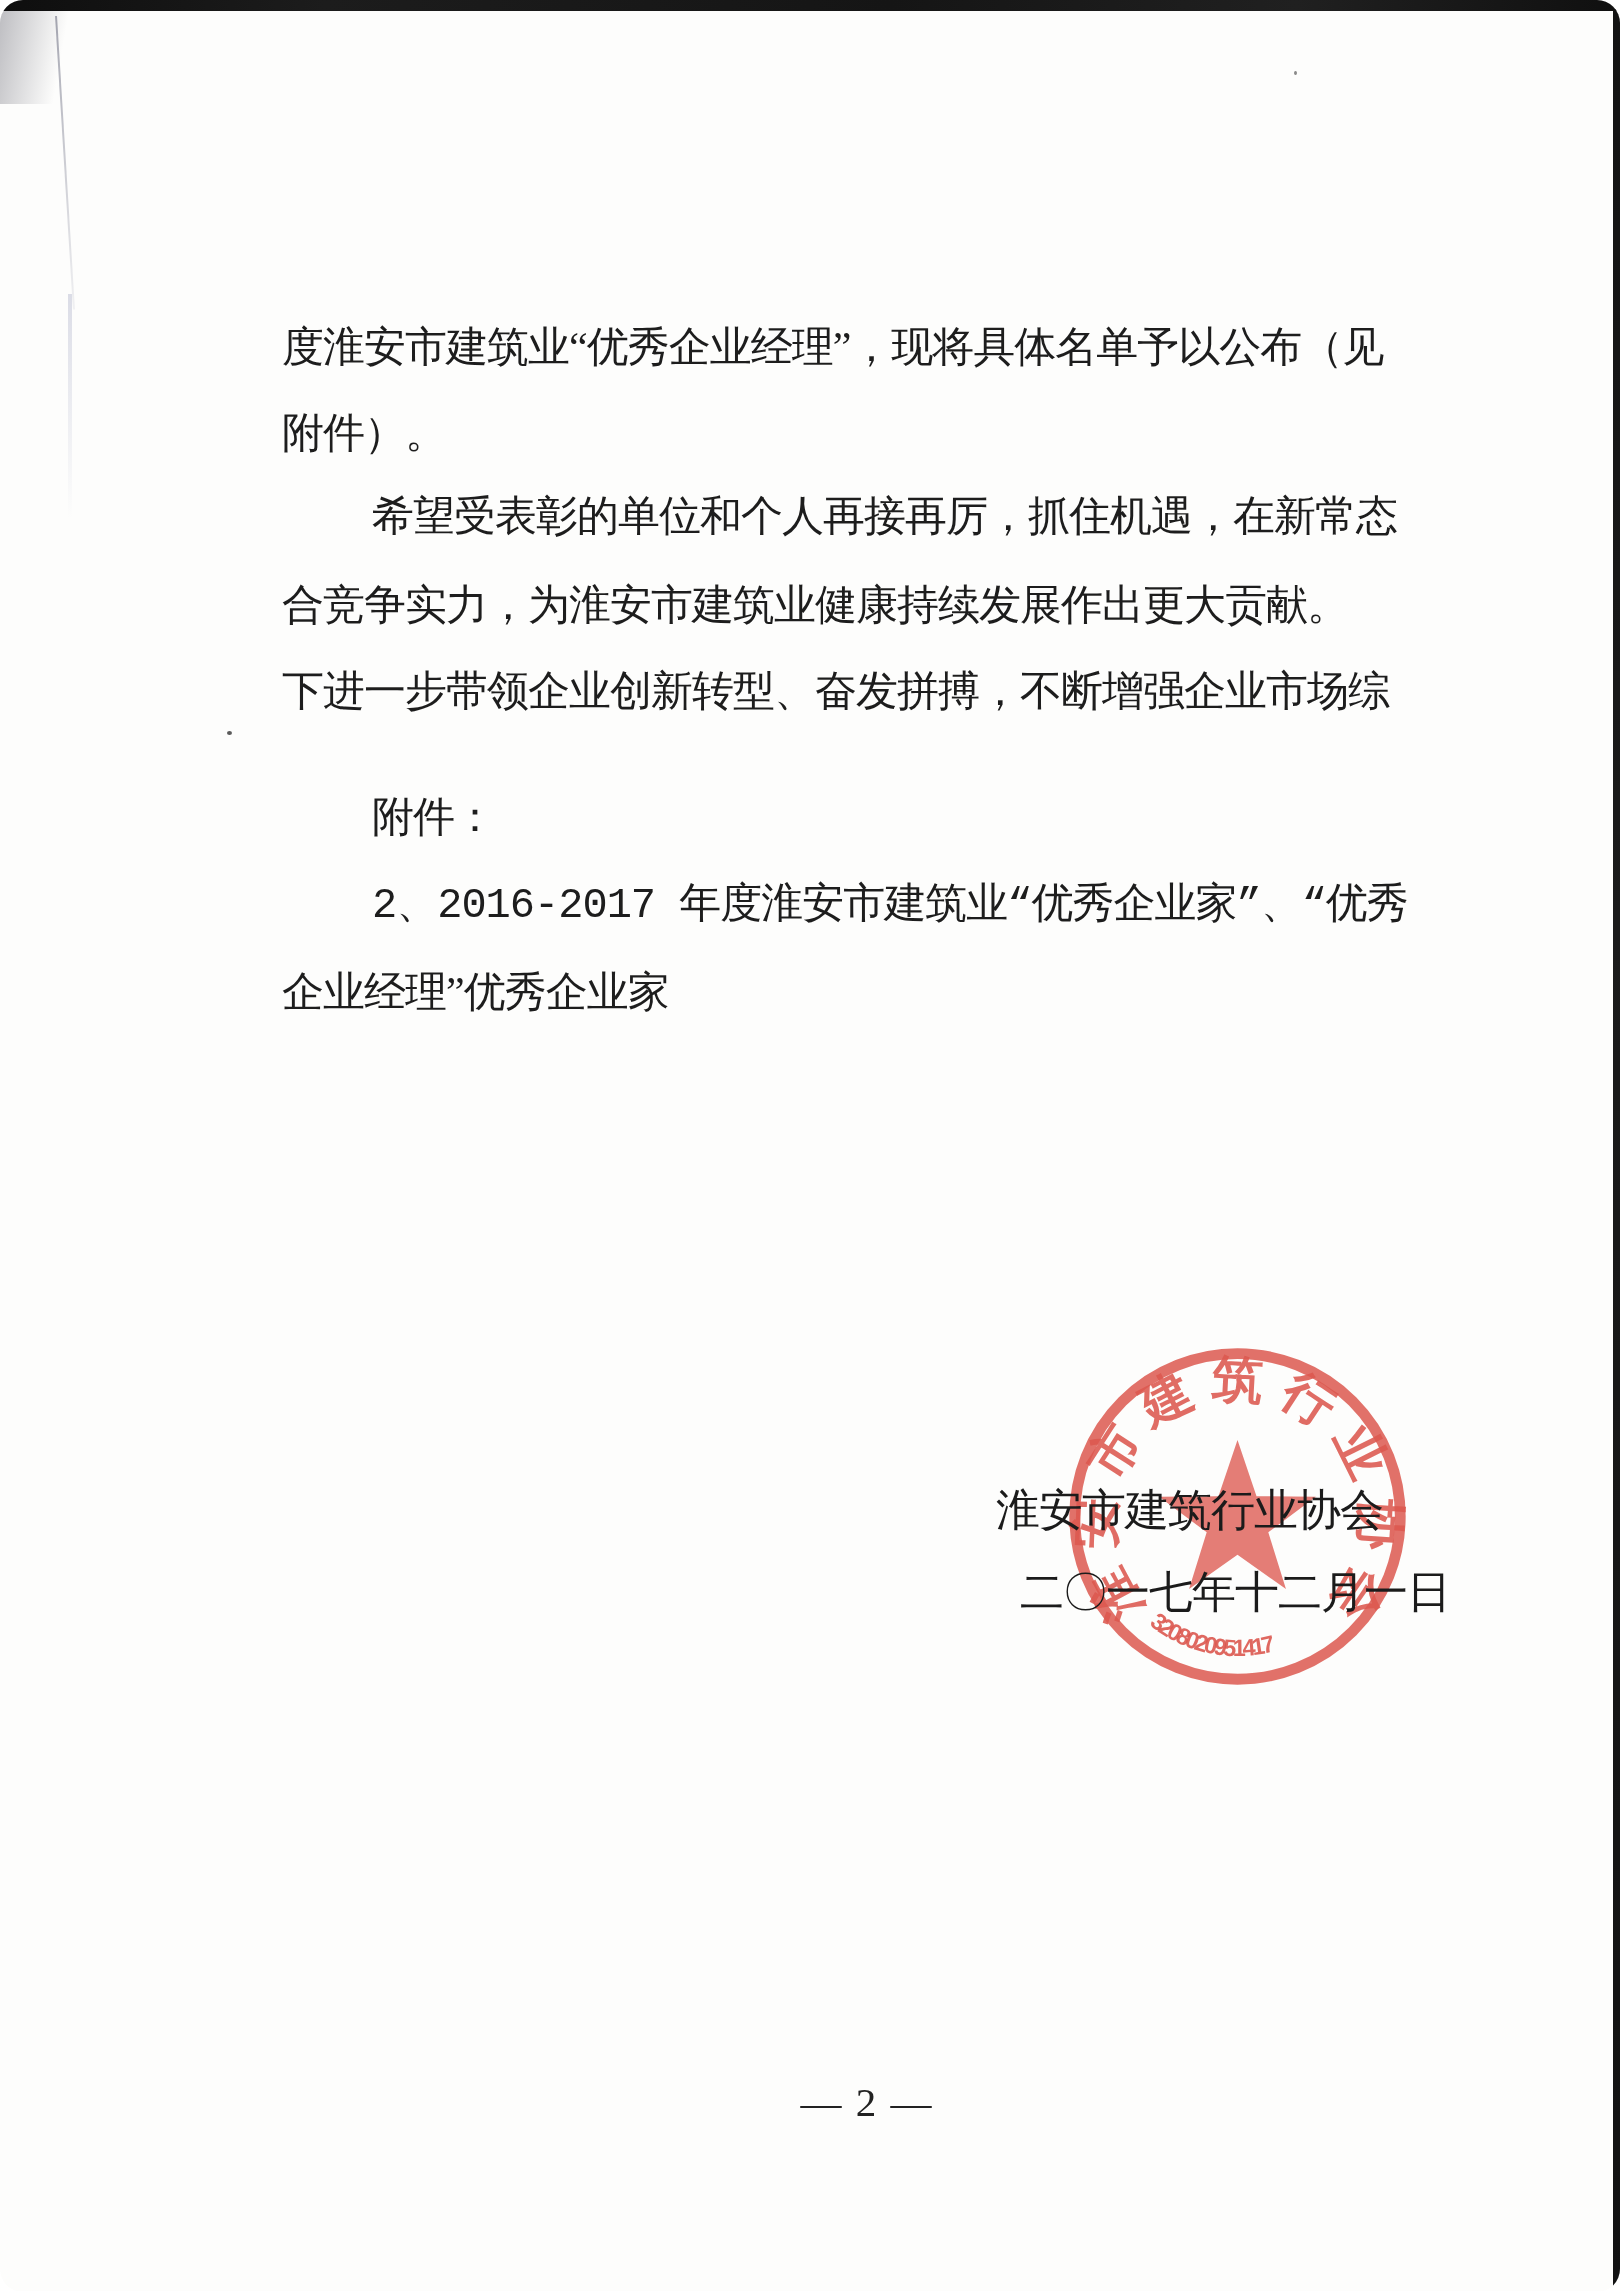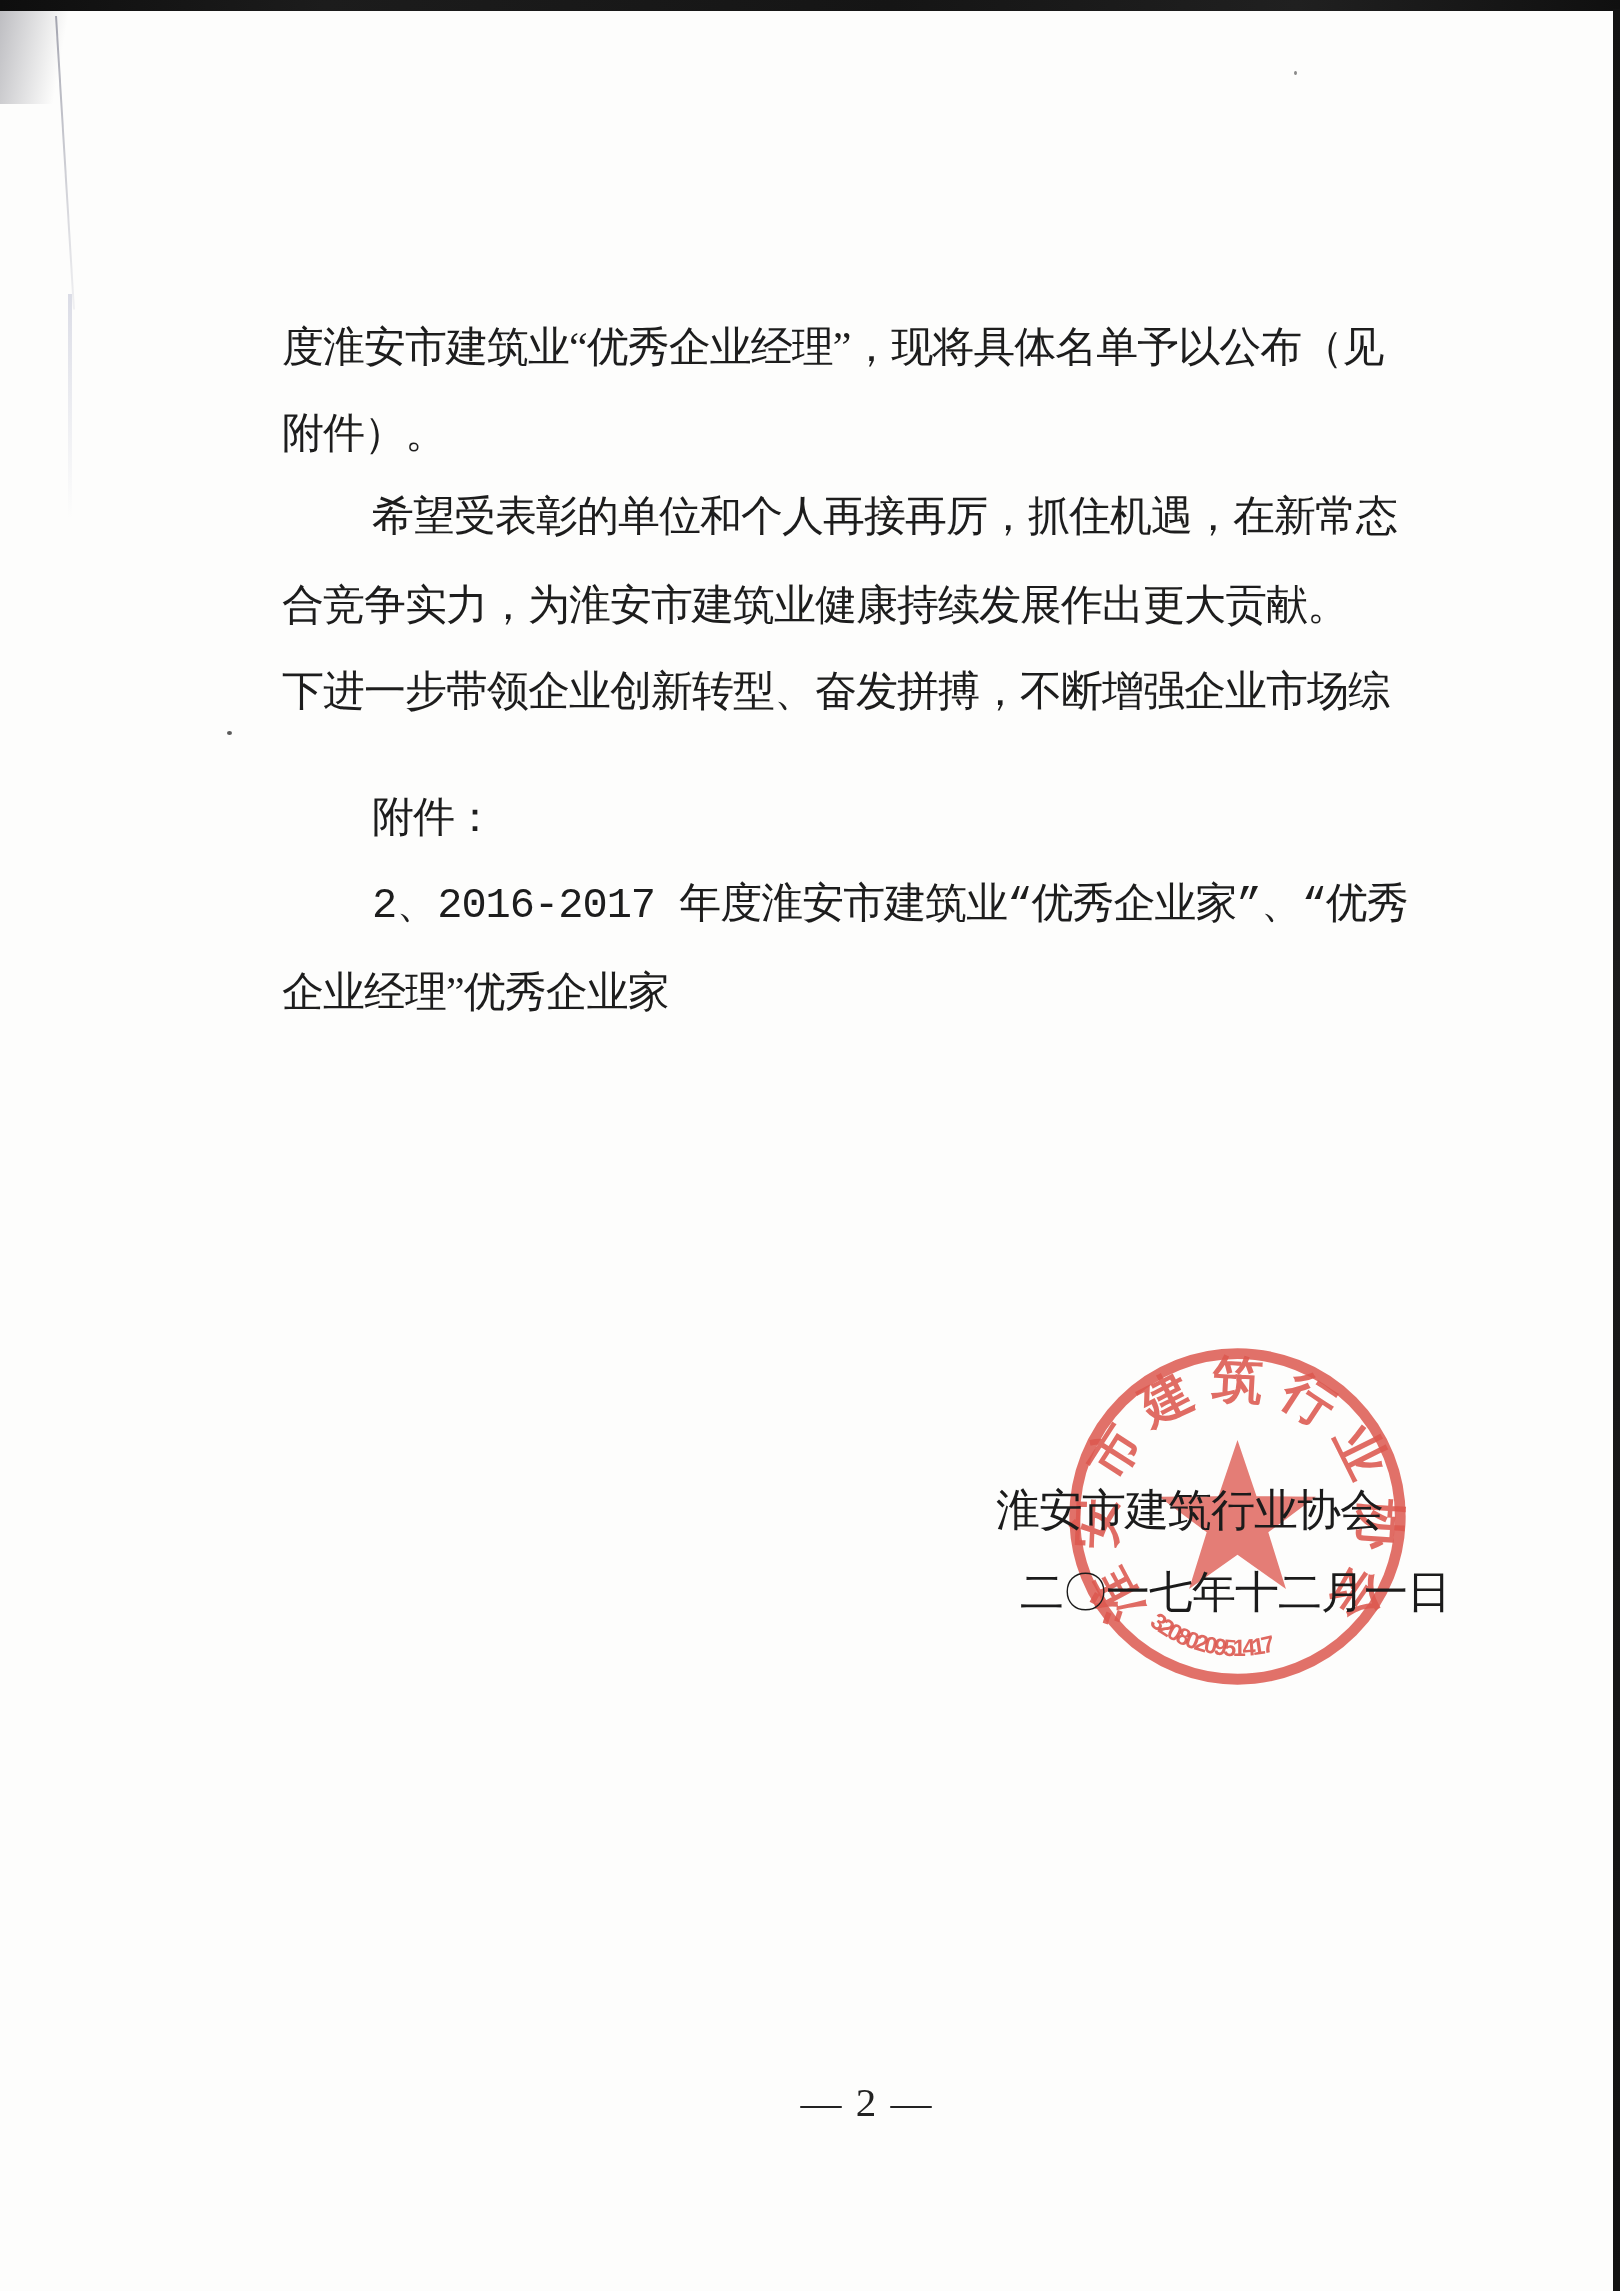--- a/index.html
+++ b/index.html
@@ -6,20 +6,21 @@
   body { background: #ffffff; }
 
   .page {
     position: relative;
     width: 1620px;
     height: 2292px;
     background: #fdfdfc;
     overflow: hidden;
     font-family: "Liberation Serif", "DejaVu Serif", serif;
     color: #1d1d1d;
+    border-radius: 23px;
   }
 
   
   .scan-band-top {
     position: absolute; top: 0; left: 0;
     width: 100%; height: 10.8px;
     background: linear-gradient(to right, #0e0e0e, #1c1c1c 20%, #151515 55%, #202020 80%, #101010);
   }
   .scan-band-right {
     position: absolute; top: 8.8px; right: 0;

